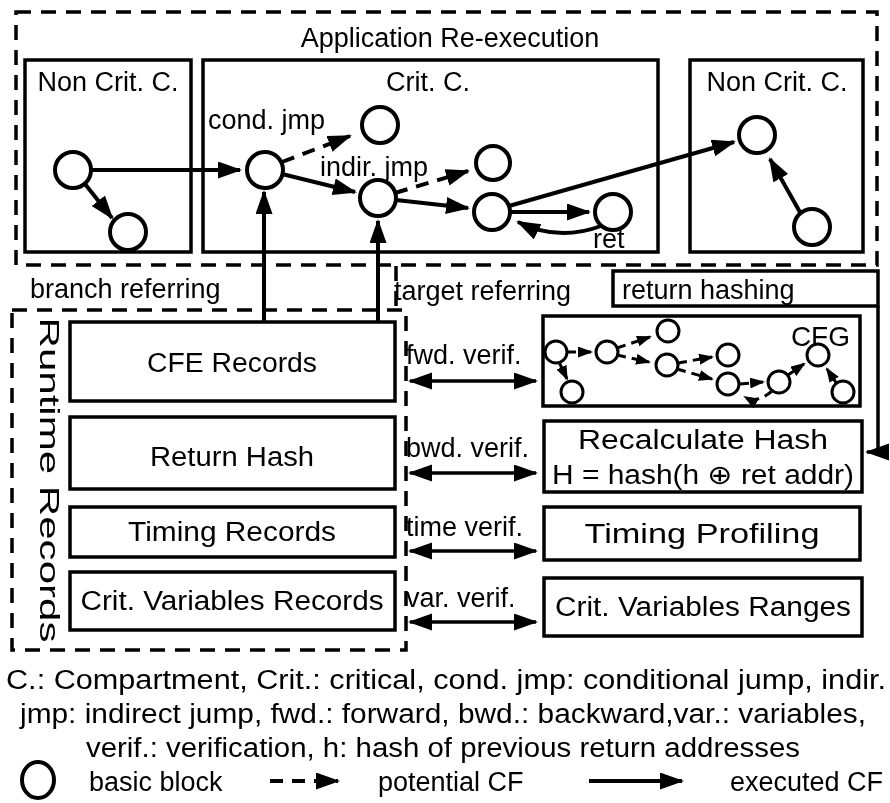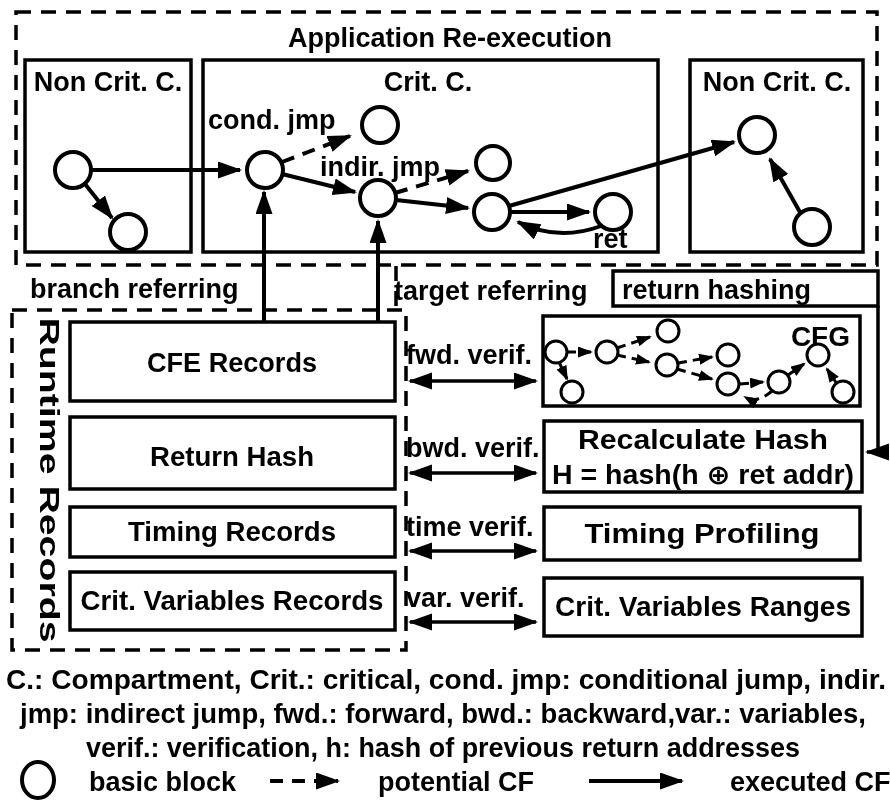--- a/index.html
+++ b/index.html
@@ -1,17 +1,17 @@
 <!DOCTYPE html>
 <html style="--ink: #000000; --bg: #ffffff;"><head>
 <meta charset="utf-8">
 <style>
   :root { --ink:#000000; --bg:#ffffff; }
   html,body { margin:0; padding:0; background:var(--bg); }
-  .stage { width:838px; height:803px; position:relative; background:var(--bg);font-weight:bold; }
+  .stage { width:838px; height:803px; position:relative; background:var(--bg); }
   svg text { font-family:"Liberation Sans","DejaVu Sans",sans-serif; font-size:27px; fill:var(--ink); }
   .t28 { font-size:28px; }
   .mid { text-anchor:middle; }
   .end { text-anchor:end; }
   .box    { fill:none; stroke:var(--ink); stroke-width:3.5; }
   .dashbox{ fill:none; stroke:var(--ink); stroke-width:3.5; stroke-dasharray:15 10; }
   .ln     { stroke:var(--ink); stroke-width:4; fill:none; }
   .lnd    { stroke:var(--ink); stroke-width:4; fill:none; stroke-dasharray:13 9; }
   .ln35   { stroke:var(--ink); stroke-width:3.5; fill:none; }
   .node   { fill:var(--bg); stroke:var(--ink); stroke-width:4; }

